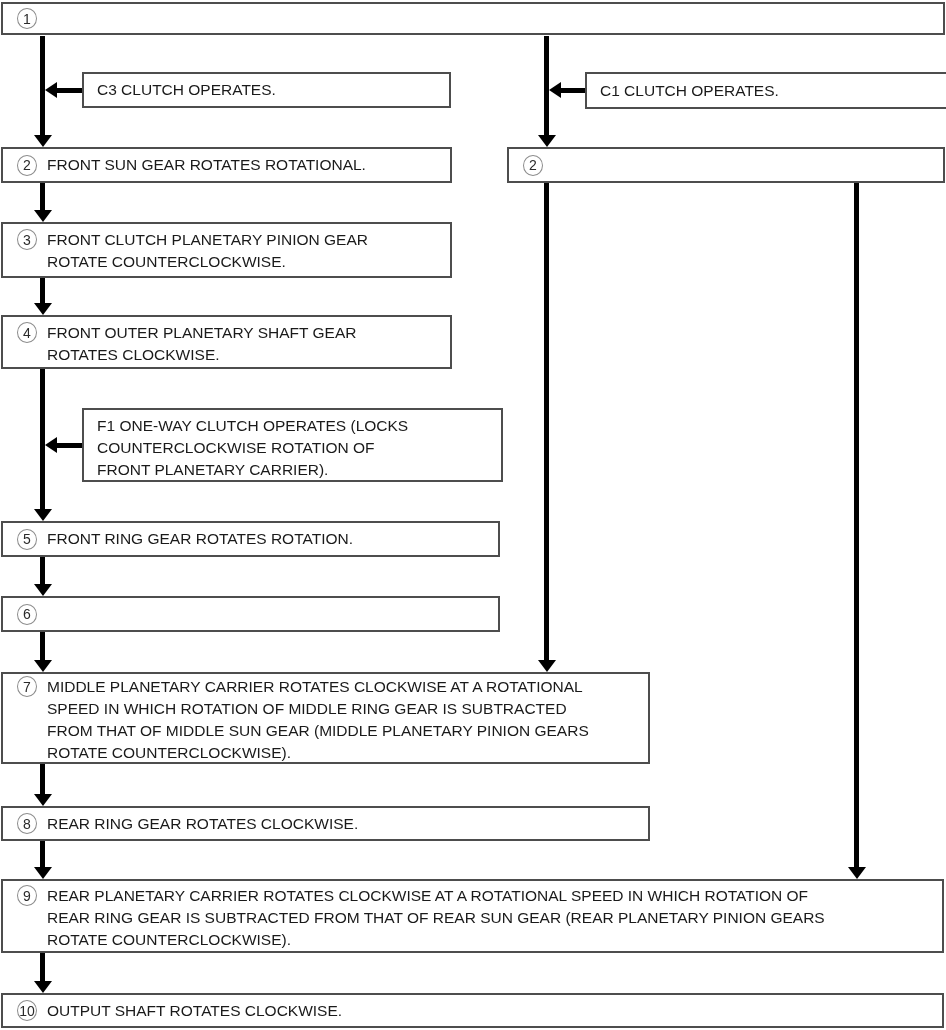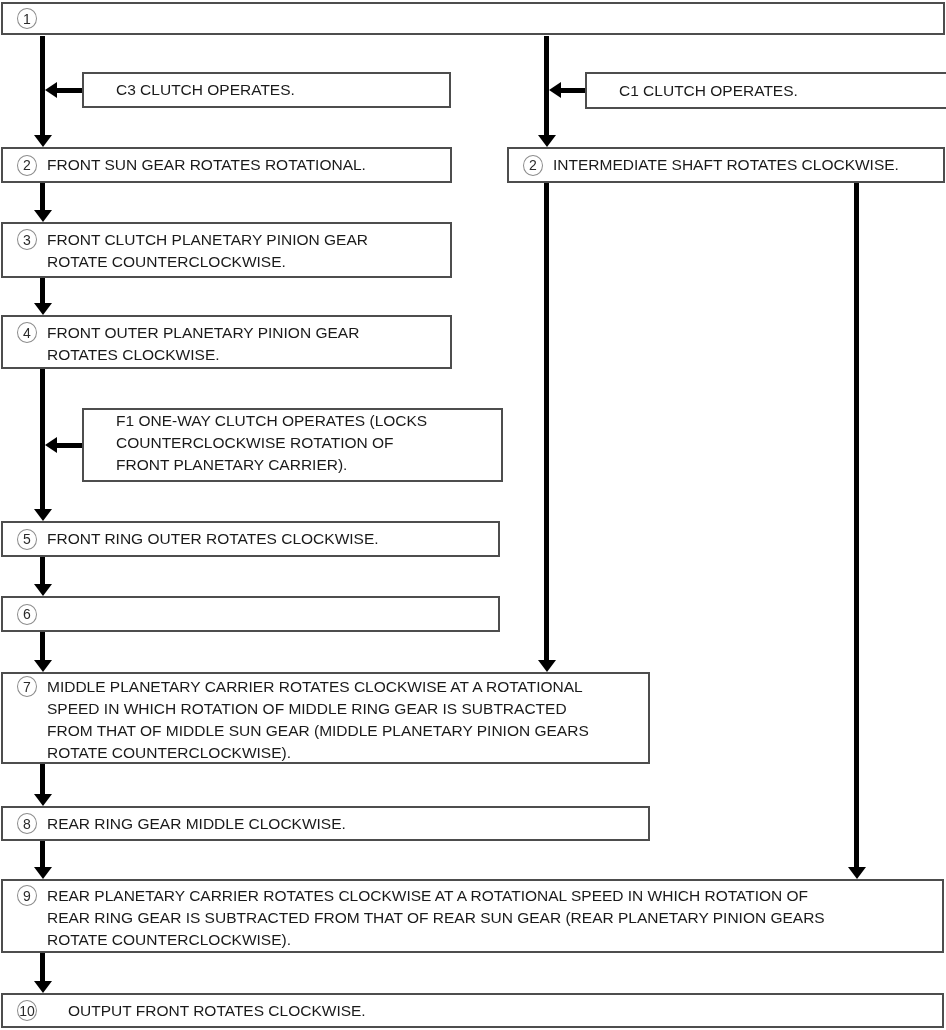--- a/index.html
+++ b/index.html
@@ -13,35 +13,35 @@
     font-size:15.5px; line-height:22px;
   }
   .box.top-align { align-items:flex-start; }
   .num {
     flex:0 0 auto; min-width:20px; height:21px; padding:0 1px;
     border:1px solid #8c8c8c; border-radius:50%;
     display:flex; align-items:center; justify-content:center;
     font-size:14px; color:#2a2a2a; margin:0 10px 0 14px; box-sizing:border-box;
   }
   .txt { white-space:pre-line; }
-  .plain .txt { margin-left:32px; }
+  .plain .txt { margin-left:13px; }
   #box1  { left:1px;  top:2px;   width:944px; height:33px; }
   #c3box { left:82px; top:72px;  width:369px; height:36px; }
   #c1box { left:585px;top:72px;  width:381px; height:37px; }
   #box2l { left:1px;  top:147px; width:451px; height:36px; }
   #box2r { left:507px;top:147px; width:438px; height:36px; }
   #box3  { left:1px;  top:222px; width:451px; height:56px; padding-top:5px; }
   #box4  { left:1px;  top:315px; width:451px; height:54px; padding-top:5px; }
-  #f1box { left:82px; top:408px; width:421px; height:74px; }
+  #f1box { left:82px; top:408px; width:421px; height:74px; padding-top:5px; }
   #box5  { left:1px;  top:521px; width:499px; height:36px; }
   #box6  { left:1px;  top:596px; width:499px; height:36px; }
   #box7  { left:1px;  top:672px; width:649px; height:92px; padding-top:2px; }
   #box8  { left:1px;  top:806px; width:649px; height:35px; }
   #box9  { left:1px;  top:879px; width:943px; height:74px; padding-top:4px; }
-  #box10 { left:1px;  top:993px; width:943px; height:35px;gap:21px; }
+  #box10 { left:1px;  top:993px; width:943px; height:35px; }
   .vshaft { position:absolute; width:5px; background:#000; }
   .hshaft { position:absolute; height:5px; background:#000; }
   .ah-down {
     position:absolute; width:0; height:0;
     border-left:9px solid transparent; border-right:9px solid transparent;
     border-top:12px solid #000;
   }
   .ah-left {
     position:absolute; width:0; height:0;
     border-top:8px solid transparent; border-bottom:8px solid transparent;
@@ -65,73 +65,72 @@
     <span class="txt">C1 CLUTCH OPERATES.</span>
   </div>
 
   <div class="box" id="box2l">
     <span class="num">2</span>
     <span class="txt">FRONT SUN GEAR ROTATES ROTATIONAL.</span>
   </div>
 
   <div class="box" id="box2r">
     <span class="num">2</span>
-    <span class="txt">INTERMEDIATE SHAFT ROTATES CLOCKWISE.</span>
   </div>
 
   <div class="box top-align" id="box3">
     <span class="num">3</span>
     <span class="txt">FRONT CLUTCH PLANETARY PINION GEAR
 ROTATE COUNTERCLOCKWISE.</span>
   </div>
 
   <div class="box top-align" id="box4">
     <span class="num">4</span>
-    <span class="txt">FRONT OUTER PLANETARY PINION GEAR
+    <span class="txt">FRONT OUTER PLANETARY SHAFT GEAR
 ROTATES CLOCKWISE.</span>
   </div>
 
   <div class="box plain top-align" id="f1box">
     <span class="txt">F1 ONE-WAY CLUTCH OPERATES (LOCKS
 COUNTERCLOCKWISE ROTATION OF
 FRONT PLANETARY CARRIER).</span>
   </div>
 
   <div class="box" id="box5">
     <span class="num">5</span>
-    <span class="txt">FRONT RING OUTER ROTATES CLOCKWISE.</span>
+    <span class="txt">FRONT RING GEAR ROTATES ROTATION.</span>
   </div>
 
   <div class="box" id="box6">
     <span class="num">6</span>
   </div>
 
   <div class="box top-align" id="box7">
     <span class="num">7</span>
     <span class="txt">MIDDLE PLANETARY CARRIER ROTATES CLOCKWISE AT A ROTATIONAL
 SPEED IN WHICH ROTATION OF MIDDLE RING GEAR IS SUBTRACTED
 FROM THAT OF MIDDLE SUN GEAR (MIDDLE PLANETARY PINION GEARS
 ROTATE COUNTERCLOCKWISE).</span>
   </div>
 
   <div class="box" id="box8">
     <span class="num">8</span>
-    <span class="txt">REAR RING GEAR MIDDLE CLOCKWISE.</span>
+    <span class="txt">REAR RING GEAR ROTATES CLOCKWISE.</span>
   </div>
 
   <div class="box top-align" id="box9">
     <span class="num">9</span>
     <span class="txt">REAR PLANETARY CARRIER ROTATES CLOCKWISE AT A ROTATIONAL SPEED IN WHICH ROTATION OF
 REAR RING GEAR IS SUBTRACTED FROM THAT OF REAR SUN GEAR (REAR PLANETARY PINION GEARS
 ROTATE COUNTERCLOCKWISE).</span>
   </div>
 
   <div class="box" id="box10">
     <span class="num">10</span>
-    <span class="txt">OUTPUT FRONT ROTATES CLOCKWISE.</span>
+    <span class="txt">OUTPUT SHAFT ROTATES CLOCKWISE.</span>
   </div>
 
   <div class="vshaft" style="left:40px;top:36px;height:99px;"></div>
   <div class="ah-down" style="left:34px;top:135px;"></div>
 
   <div class="vshaft" style="left:544px;top:36px;height:99px;"></div>
   <div class="ah-down" style="left:538px;top:135px;"></div>
 
   <div class="vshaft" style="left:40px;top:183px;height:27px;"></div>
   <div class="ah-down" style="left:34px;top:210px;"></div>

